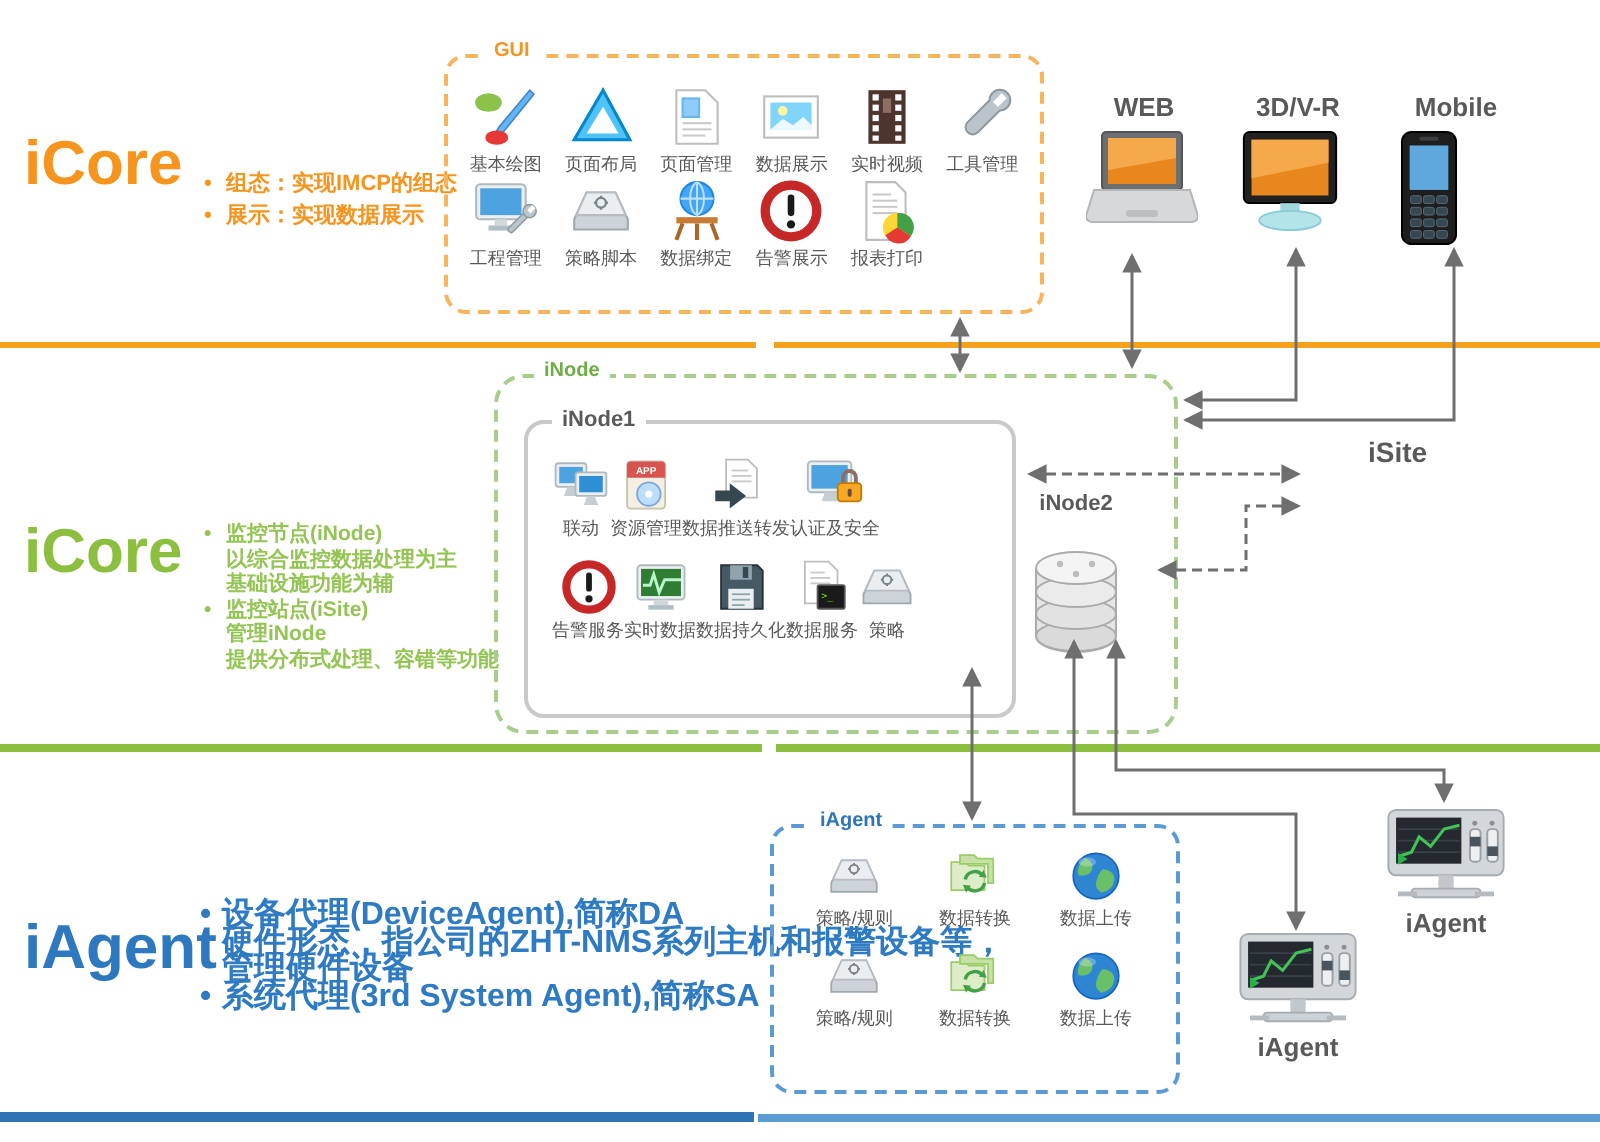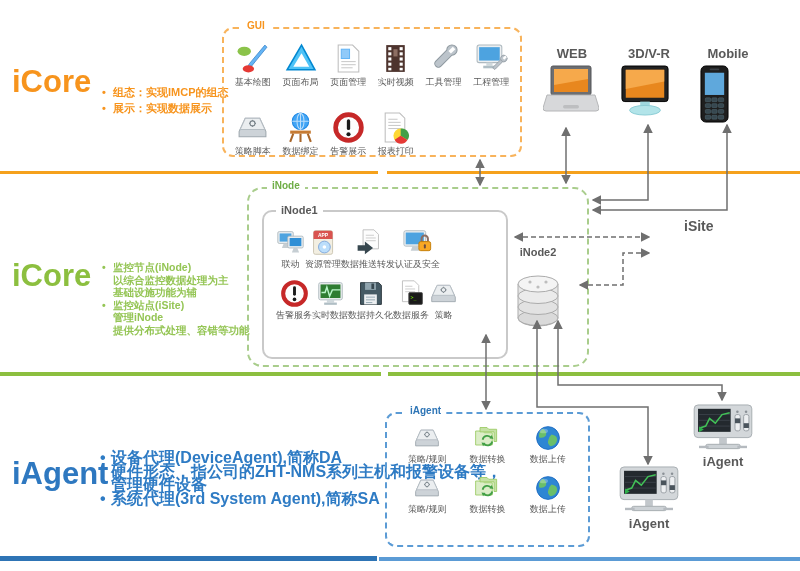--- a/index.html
+++ b/index.html
@@ -21,21 +21,21 @@
   .gui-box{left:222px;top:27px;width:296px;height:126px;border:2px dashed #F8B35B;}
   .gui-box .box-label{color:#F7941D;}
   .inode-box{left:247px;top:187px;width:338px;height:176px;border:2px dashed #A9CD8C;border-radius:15px;}
   .inode-box .box-label{color:#6EAD45;}
   .inode1-box{position:absolute;left:13px;top:21px;width:242px;height:145px;
               border:2px solid #C9C9C9;border-radius:10px;background:#fff;}
   .inode1-box .box-label{color:#595959;font-size:11px;left:12px;top:-8px;}
   .iagent-box{left:385px;top:412px;width:201px;height:131px;border:2px dashed #5B9BD5;}
   .iagent-box .box-label{color:#2E75B6;}
   
-  .grid6{display:grid;grid-template-columns:repeat(6,1fr);row-gap:22px;padding:13px 5px 0 5px;}
+  .grid6{display:grid;grid-template-columns:repeat(6,1fr);row-gap:0;padding:13px 5px 0 5px;}
   .grid3{display:grid;grid-template-columns:repeat(3,1fr);padding:10px 10px 0 10px;}
   .frow{display:flex;padding:0 12px;}
   .frow.r1{margin-top:16px;}
   .frow.r2{margin-top:8px;}
   .cell{display:flex;flex-direction:column;align-items:center;}
   .cell .lbl{font-size:9px;color:#595959;margin-top:1px;white-space:nowrap;}
   .icon{display:block;}
   .icon svg{display:block;}
   .ic34 svg{width:33px;height:33px;}
   .ic30 svg{width:29px;height:29px;}
@@ -127,20 +127,31 @@
               <g stroke="#C9C9C9">
                 <line x1="9" y1="19" x2="23" y2="19"></line>
                 <line x1="9" y1="22" x2="23" y2="22"></line>
                 <line x1="9" y1="25" x2="20" y2="25"></line>
               </g>
             </svg>
           </span>
           <span class="lbl">页面管理</span>
         </div>
 
+        <div class="cell">
+          <span class="icon ic34">
+            <svg viewBox="0 0 32 32">
+              <rect x="3" y="6" width="26" height="20" fill="#fff" stroke="#BDBDBD"></rect>
+              <rect x="6" y="9" width="20" height="13" fill="#81D4FA"></rect>
+              <circle cx="12" cy="13" r="2.3" fill="#FFF59D"></circle>
+              <path d="M6 22 l6-5 5 3 5-4 4 4 v2 H6 Z" fill="#FFFFFF" opacity=".85"></path>
+            </svg>
+          </span>
+          <span class="lbl">数据展示</span>
+        </div>
 
         <div class="cell">
           <span class="icon ic34">
             <svg viewBox="0 0 32 32">
               <rect x="7" y="3" width="18" height="26" fill="#4E342E"></rect>
               <g fill="#fff">
                 <rect x="9" y="5" width="3" height="3"></rect>
                 <rect x="9" y="10" width="3" height="3"></rect>
                 <rect x="9" y="15" width="3" height="3"></rect>
                 <rect x="9" y="20" width="3" height="3"></rect>

